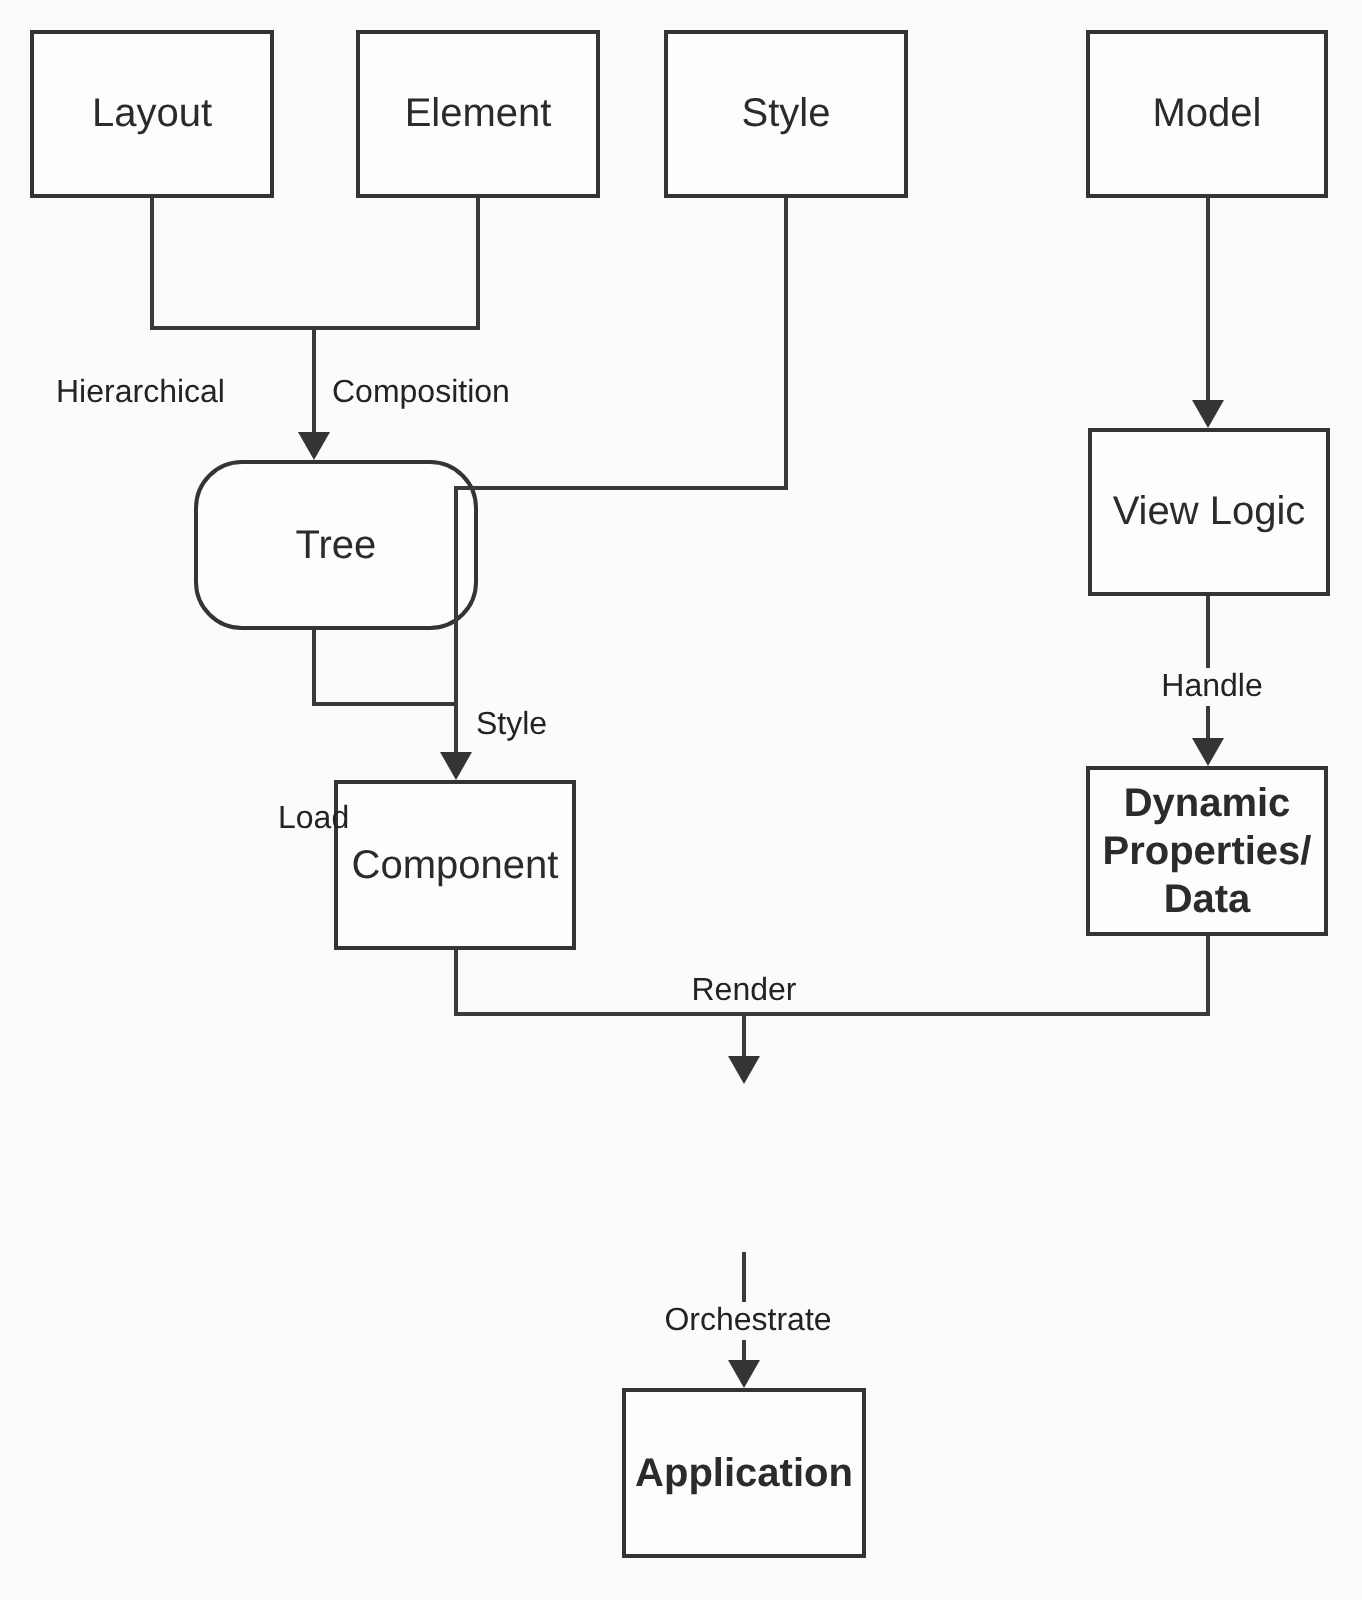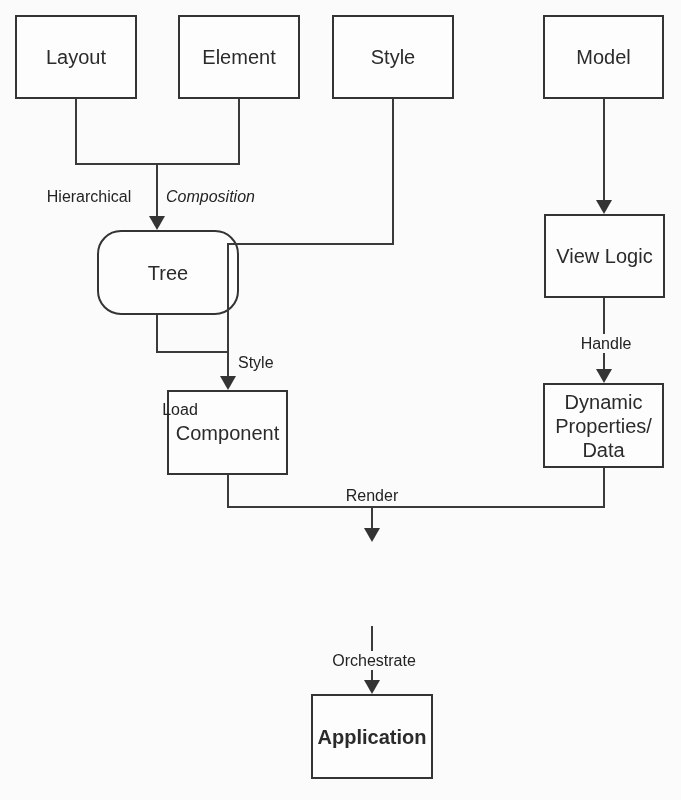--- a/index.html
+++ b/index.html
@@ -22,21 +22,21 @@
     background: #fdfdfd;
     border: 2px solid #343434;
     display: flex;
     align-items: center;
     justify-content: center;
     text-align: center;
     font-size: 20px;
     line-height: 1.2;
     color: #2b2b2b;
   }
-  .node.narrow-text { padding: 0 1px; }
+  .node.narrow-text { padding: 0 1px; font-weight: bold; }
   .ln {
     position: absolute;
     background: #3a3a3a;
   }
   .arrowhead {
     position: absolute;
     width: 0;
     height: 0;
     border-left: 8px solid transparent;
     border-right: 8px solid transparent;
@@ -46,21 +46,21 @@
     position: absolute;
     font-size: 16px;
     line-height: 19px;
     white-space: nowrap;
     color: #232323;
   }
   .elabel.bg {
     background: #fbfbfb;
     padding: 0 2px;
   }
-  .alignR { text-align: center; }
+  .alignR { text-align: left; }
   .alignC { text-align: center; }
 </style>
 </head>
 <body>
 
 <div class="canvas">
 
   <div class="node" style="left:15px; top:15px; width:122px; height:84px;">
     <span>Layout</span>
   </div>
@@ -114,21 +114,21 @@
   <div class="ln" style="left:227px; top:475px; width:2px; height:33px;"></div>
   <div class="ln" style="left:603px; top:468px; width:2px; height:40px;"></div>
   <div class="ln" style="left:227px; top:506px; width:378px; height:2px;"></div>
   <div class="ln" style="left:371px; top:506px; width:2px; height:24px;"></div>
   <div class="arrowhead" style="left:364px; top:528px;"></div>
 
   <div class="ln" style="left:371px; top:626px; width:2px; height:56px;"></div>
   <div class="arrowhead" style="left:364px; top:680px;"></div>
 
   <div class="elabel alignR" style="left:28px; top:187px; width:122px;">Hierarchical</div>
-  <div class="elabel" style="left:166px; top:187px;font-style:italic;">Composition</div>
+  <div class="elabel" style="left:166px; top:187px;">Composition</div>
 
   <div class="elabel alignR" style="left:139px; top:367px; width:82px;margin-top:33px;">Load</div>
   <div class="elabel" style="left:238px; top:353px;">Style</div>
 
 
   <div class="elabel bg alignC" style="left:554px; top:334px; width:100px;">Handle</div>
 
   <div class="elabel alignC" style="left:312px; top:486px; width:120px;text-align:center;">Render</div>
 
   <div class="elabel bg alignC" style="left:312px; top:651px; width:120px;">Orchestrate</div>

